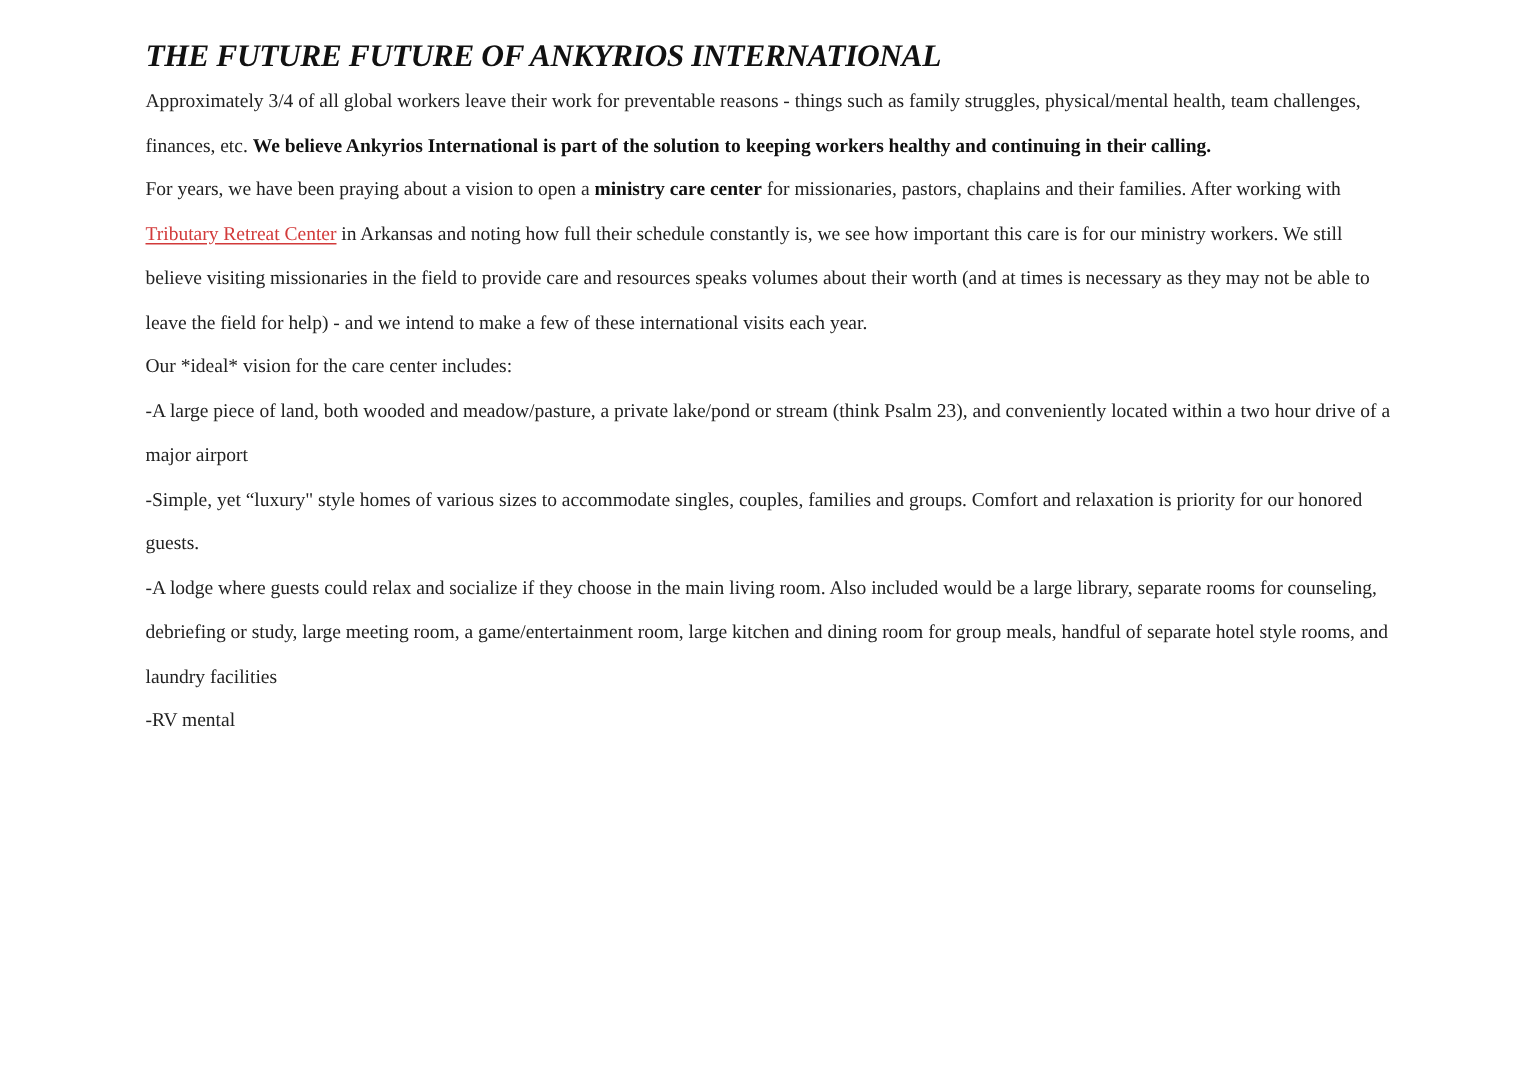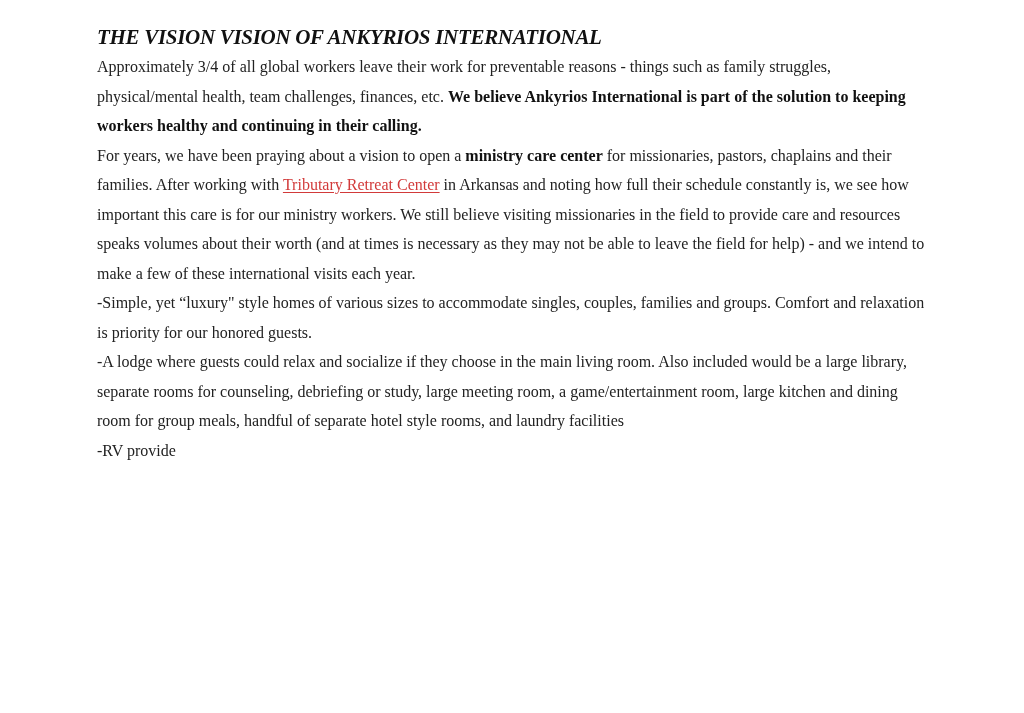--- a/index.html
+++ b/index.html
@@ -17,42 +17,44 @@
       font-style: italic;
       font-weight: bold;
       font-size: 21px;
       line-height: 30px;
       margin: 0;
       color: #111;
       letter-spacing: -0.3px;
     }
     .para {
       font-family: "Liberation Serif", "DejaVu Serif", serif;
-      font-size: 16px;
+      font-size: 13px;
       line-height: 29.5px;
       margin: 0;
       color: #222;
     }
     .para b { color: #111; }
     a.link {
       color: #d23a3a;
       text-underline-offset: 2px;
     }
   </style>
 </head>
 <body>
 
 <div class="content">
-  <h2 class="title">THE VISION VISION OF ANKYRIOS INTERNATIONAL</h2>
+  <h2 class="title">THE FUTURE FUTURE OF ANKYRIOS INTERNATIONAL</h2>
 
   <p class="para">
     <span>Approximately 3/4 of all global workers leave their work for preventable reasons - things such as family struggles, physical/mental health, team challenges, finances, etc. </span><b>We believe Ankyrios International is part of the solution to keeping workers healthy and continuing in their calling.</b>
   </p>
 
   <p class="para">
     <span>For years, we have been praying about a vision to open a </span><b>ministry care center</b><span> for missionaries, pastors, chaplains and their families. After working with </span><a class="link" href="#" style="color: rgb(210, 58, 58);">Tributary Retreat Center</a><span> in Arkansas and noting how full their schedule constantly is, we see how important this care is for our ministry workers. We still believe visiting missionaries in the field to provide care and resources speaks volumes about their worth (and at times is necessary as they may not be able to leave the field for help) - and we intend to make a few of these international visits each year.</span>
   </p>
 
+  <p class="para">Our *ideal* vision for the care center includes:</p>
 
+  <p class="para">-A large piece of land, both wooded and meadow/pasture, a private lake/pond or stream (think Psalm 23), and conveniently located within a two hour drive of a major airport</p>
   <p class="para">-Simple, yet “luxury" style homes of various sizes to accommodate singles, couples, families and groups. Comfort and relaxation is priority for our honored guests.</p>
   <p class="para">-A lodge where guests could relax and socialize if they choose in the main living room. Also included would be a large library, separate rooms for counseling, debriefing or study, large meeting room, a game/entertainment room, large kitchen and dining room for group meals, handful of separate hotel style rooms, and laundry facilities</p>
-  <p class="para">-RV provide</p>
+  <p class="para">-RV mental</p>
 </div>
 
 </body></html>

